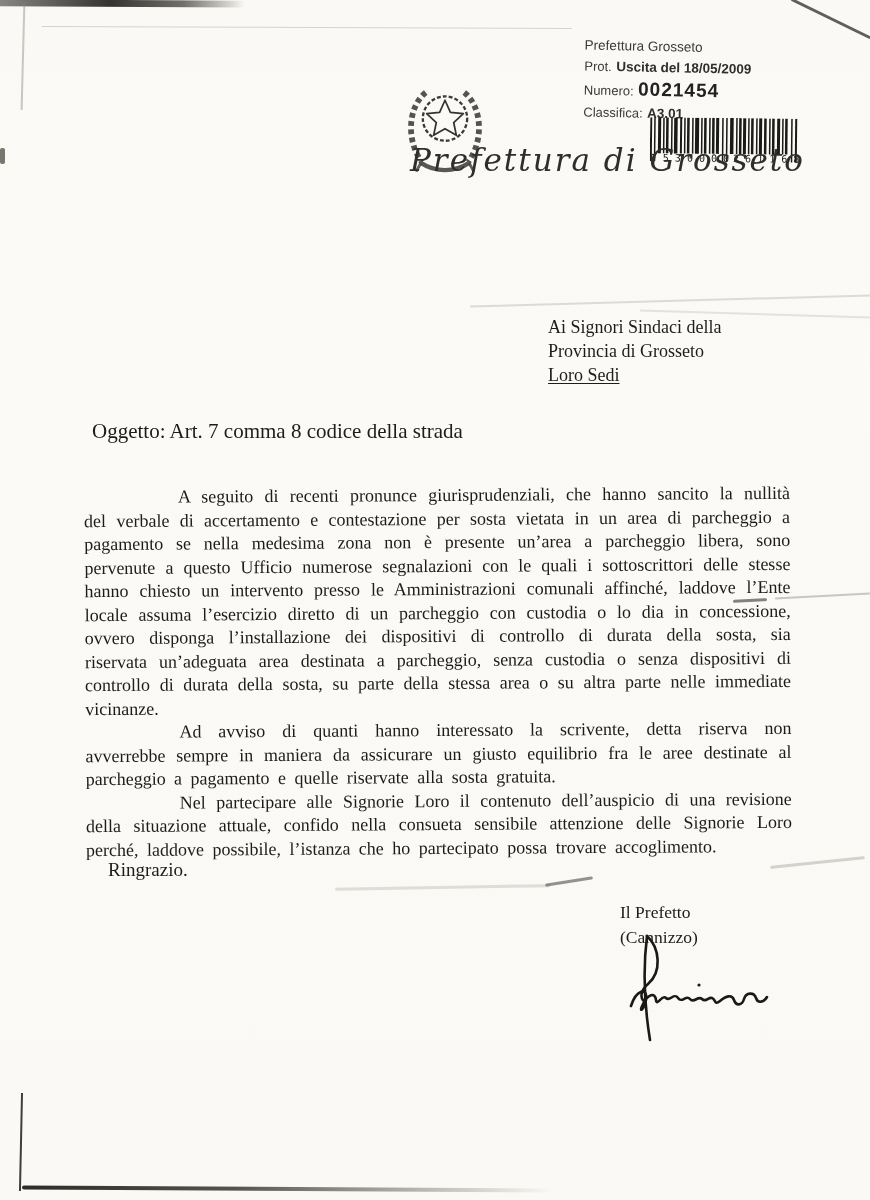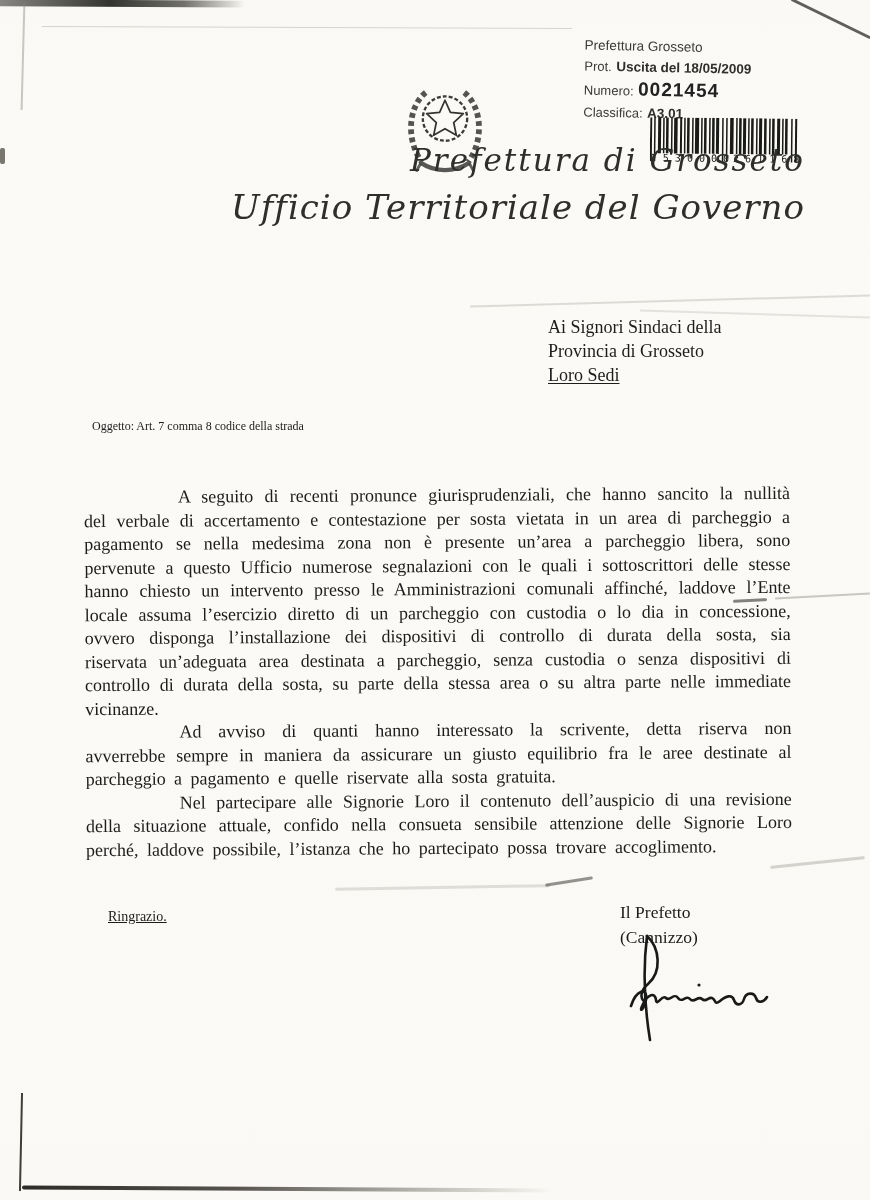--- a/index.html
+++ b/index.html
@@ -46,30 +46,30 @@
   .letterhead .lh1{font-size:31px;letter-spacing:2px;}
   .letterhead .lh2{font-size:34px;letter-spacing:1px;margin-top:9px;}
   
   .recipient{
     position:absolute;left:548px;top:315px;width:205px;
     font-size:18px;line-height:24px;color:#1d1d1d;
   }
   .recipient .center{text-align:left;}
   .recipient .underline{text-decoration:underline;text-underline-offset:2px;}
   
-  .subject{position:absolute;left:92px;top:419px;font-size:12px;color:#1c1c1c;}
+  .subject{position:absolute;left:92px;top:419px;font-size:21px;color:#1c1c1c;}
   
   .bodytext{
     position:absolute;left:85px;top:484px;width:706px;
     font-size:18px;line-height:23.5px;text-align:justify;
     word-spacing:.22em;color:#1c1c1c;
     transform:rotate(-.35deg);
   }
   .bodytext p{margin:0;text-indent:94px;}
-  .closing{position:absolute;left:108px;top:909px;font-size:14px;color:#1c1c1c;text-decoration:underline;}
+  .closing{position:absolute;left:108px;top:859px;font-size:19px;color:#1c1c1c;}
   
   .sigblock{
     position:absolute;left:620px;top:900px;
     font-size:17.5px;line-height:25px;color:#1c1c1c;
   }
   .sig-svg{position:absolute;left:598px;top:928px;width:200px;height:122px;}
   
   .art{position:absolute;pointer-events:none;}
   .a-top-smudge{left:0;top:0;width:245px;height:7px;
     background:linear-gradient(90deg,rgba(40,40,36,.55),rgba(30,30,27,.9) 45%,rgba(55,55,48,.7) 75%,rgba(100,100,90,.2) 95%,transparent);
@@ -178,21 +178,20 @@
     <path d="M30 13 C12 27 9 62 26 85" fill="none" stroke="#3b3b39" stroke-width="6" stroke-dasharray="5 3.5" opacity=".88"></path>
     <path d="M70 13 C88 27 91 62 74 85" fill="none" stroke="#3b3b39" stroke-width="6" stroke-dasharray="5 3.5" opacity=".88"></path>
     <circle cx="50" cy="40" r="23" fill="none" stroke="#3a3a38" stroke-width="2.4" stroke-dasharray="4 2.2"></circle>
     <path d="M50 21 L55.6 33.5 L69 34.9 L59 44.1 L61.8 57.4 L50 50.5 L38.2 57.4 L41 44.1 L31 34.9 L44.4 33.5 Z" fill="#fbfaf7" stroke="#333331" stroke-width="1.8" stroke-linejoin="round"></path>
     <path d="M25 86 C40 96 60 96 75 86" fill="none" stroke="#3b3b39" stroke-width="4.5" opacity=".85"></path>
     <path d="M25 86 L20 95 M75 86 L80 95" stroke="#3b3b39" stroke-width="3" opacity=".8"></path>
   </svg>
 
   <div class="letterhead">
     <div class="lh1">Prefettura di Grosseto</div>
-    <div class="lh2">Ufficio Territoriale del Governo</div>
   </div>
 
   <div class="recipient">
     <div>Ai Signori Sindaci della</div>
     <div>Provincia di Grosseto</div>
     <div class="center underline">Loro Sedi</div>
   </div>
 
   <div class="subject">Oggetto: Art. 7 comma 8 codice della strada</div>
 

